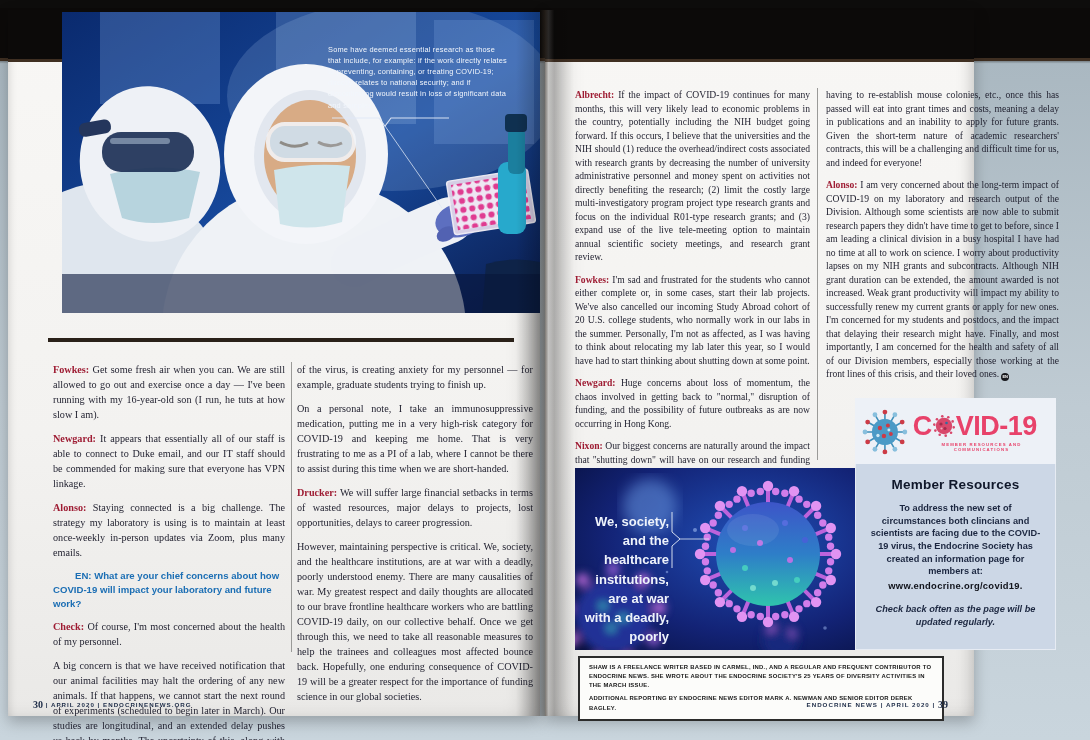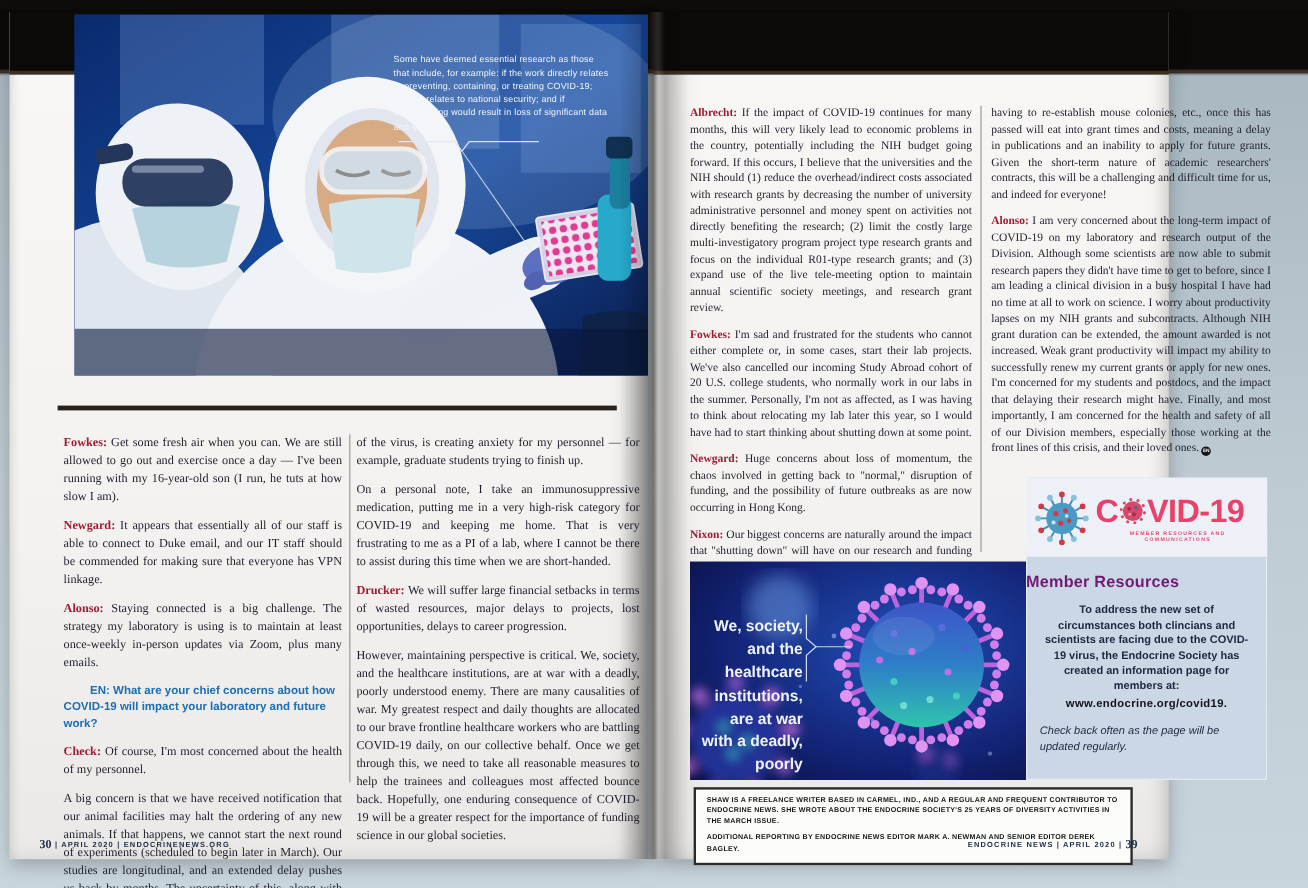--- a/index.html
+++ b/index.html
@@ -39,24 +39,24 @@
   .virus-fig{position:absolute;left:30px;top:458px;width:286px;height:182px;overflow:hidden;background:#0a1148;}
   .virus-caption{position:absolute;left:6px;top:44px;width:88px;text-align:right;color:#eef3fb;font-size:13px;font-weight:bold;line-height:1.48;}
   .virus-pointer{position:absolute;left:0;top:0;width:100%;height:100%;pointer-events:none;}
 
   
   .covid-box{position:absolute;left:310px;top:388px;width:201px;height:252px;background:#ccd7e6;box-shadow:0 0 0 1px rgba(255,255,255,.5) inset;}
   .covid-header{background:#edf1f7;padding:10px 6px 8px 6px;display:flex;align-items:center;justify-content:center;gap:4px;}
   .covid-word{display:flex;align-items:center;color:#e8426a;font-weight:bold;font-size:27px;letter-spacing:-.5px;line-height:1;}
   .covid-word .ovirus{margin:0 1px;}
   .covid-tagline{color:#e8426a;font-size:4.3px;font-weight:bold;letter-spacing:1.1px;text-align:center;margin-top:2px;}
-  .mr-heading{color:#701a75;font-weight:bold;font-size:13.5px;margin-top:13px;letter-spacing:.2px;}
+  .mr-heading{color:#0f172a;font-weight:bold;font-size:13.5px;text-align:center;margin-top:13px;letter-spacing:.2px;}
   .mr-body{width:178px;margin:10px auto 0 auto;text-align:center;font-size:9.2px;font-weight:bold;color:#1c2740;line-height:1.38;}
   .mr-url{margin:2px auto 0 auto;text-align:center;font-size:9.4px;font-weight:bold;color:#10121a;letter-spacing:.3px;}
-  .mr-note{width:178px;margin:12px auto 0 auto;font-size:9.2px;font-weight:normal;font-style:italic;color:#1c2740;line-height:1.4;}
+  .mr-note{width:178px;margin:12px auto 0 auto;text-align:center;font-size:9.2px;font-weight:bold;font-style:italic;color:#1c2740;line-height:1.4;}
 
   
   .contrib-box{position:absolute;left:33px;top:646px;width:344px;border:2px solid #2b2b2b;background:#fcfcfa;padding:5px 9px 6px 9px;}
   .contrib-box p{margin:0;font-size:5.9px;font-weight:bold;color:#161616;line-height:1.55;letter-spacing:.25px;}
   .contrib-box p + p{margin-top:4px;}
   .pfooter{position:absolute;top:689px;font-size:6.2px;font-weight:bold;letter-spacing:1px;color:#1c2b47;}
   .pfooter .pnum{font-family:"Liberation Serif",serif;font-size:10px;letter-spacing:0;vertical-align:-1px;margin-top:44px;}
   .pfooter-left{left:25px;}
   .pfooter-right{right:26px;text-align:right;}
 </style>

